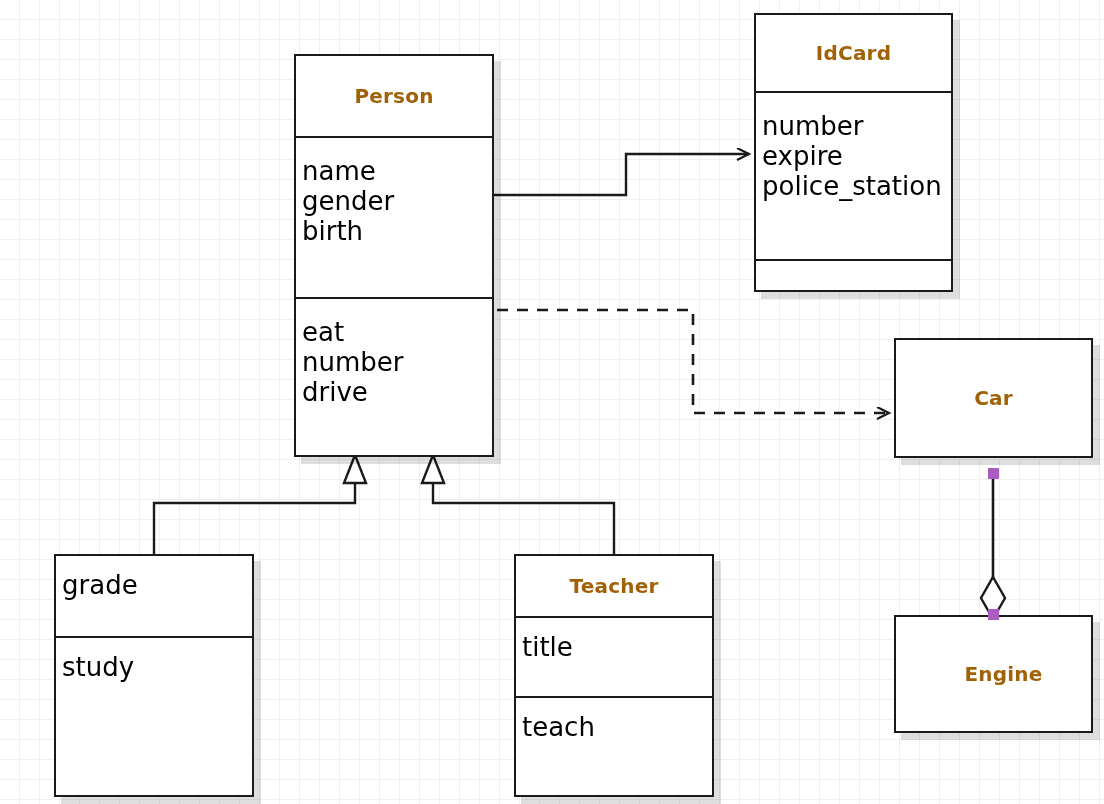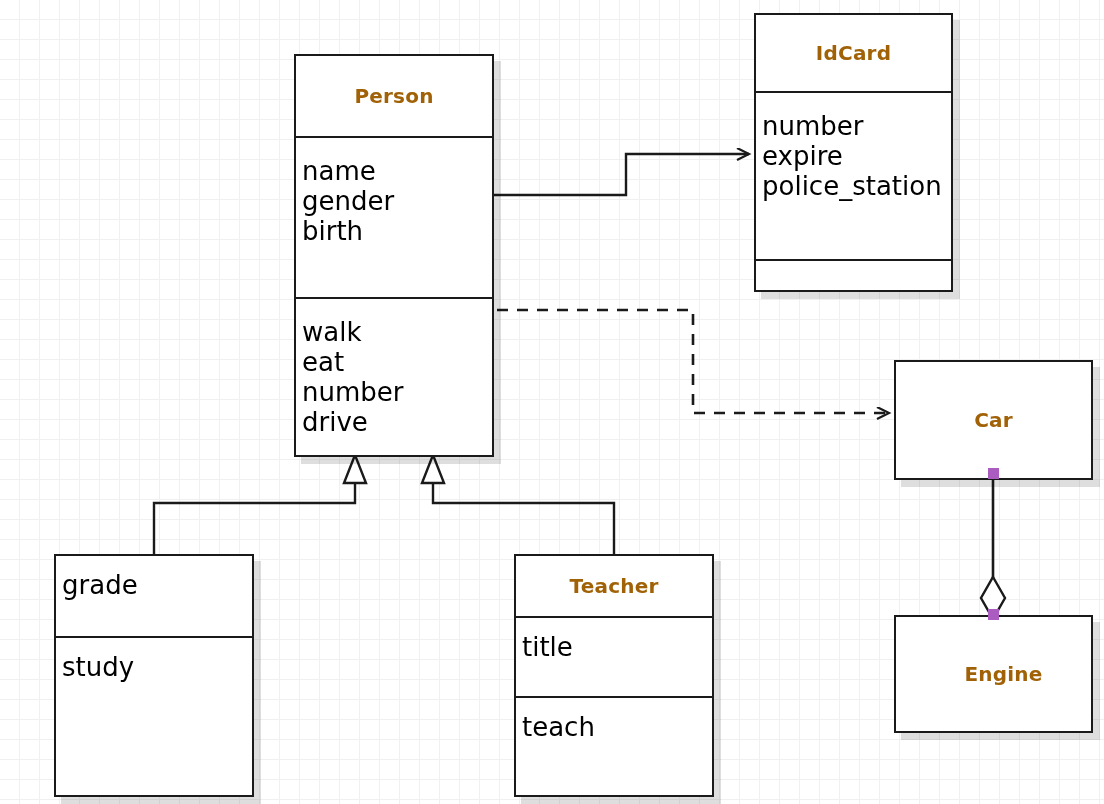--- a/index.html
+++ b/index.html
@@ -102,21 +102,20 @@
   </svg>
 
   <div class="uml-class" style="left:294px; top:54px; width:200px; height:403px;">
     <div class="uml-compartment uml-title" style="height:80px;">Person</div>
     <div class="uml-compartment uml-members" style="height:161px;">
       <div class="uml-member">name</div>
       <div class="uml-member">gender</div>
       <div class="uml-member">birth</div>
     </div>
     <div class="uml-compartment uml-members" style="height:160px;">
-      <div class="uml-member">walk</div>
       <div class="uml-member">eat</div>
       <div class="uml-member">number</div>
       <div class="uml-member">drive</div>
     </div>
   </div>
 
   <div class="uml-class" style="left:754px; top:13px; width:199px; height:279px;">
     <div class="uml-compartment uml-title" style="height:76px;">IdCard</div>
     <div class="uml-compartment uml-members" style="height:168px;">
       <div class="uml-member">number</div>
@@ -138,21 +137,21 @@
   <div class="uml-class" style="left:514px; top:554px; width:200px; height:243px;">
     <div class="uml-compartment uml-title" style="height:60px;">Teacher</div>
     <div class="uml-compartment uml-members compact" style="height:80px;">
       <div class="uml-member">title</div>
     </div>
     <div class="uml-compartment uml-members compact" style="height:81px;">
       <div class="uml-member">teach</div>
     </div>
   </div>
 
-  <div class="uml-class" style="left:894px; top:360px; width:199px; height:120px;">
+  <div class="uml-class" style="left:894px; top:338px; width:199px; height:120px;">
     <div class="uml-compartment uml-title" style="height:116px;">Car</div>
   </div>
 
   <div class="uml-class" style="left:894px; top:615px; width:199px; height:118px;padding-left:20px;">
     <div class="uml-compartment uml-title" style="height:114px;">Engine</div>
   </div>
 
   <div class="handle" style="left:988px; top:468px;"></div>
   <div class="handle" style="left:988px; top:609px;"></div>
 

